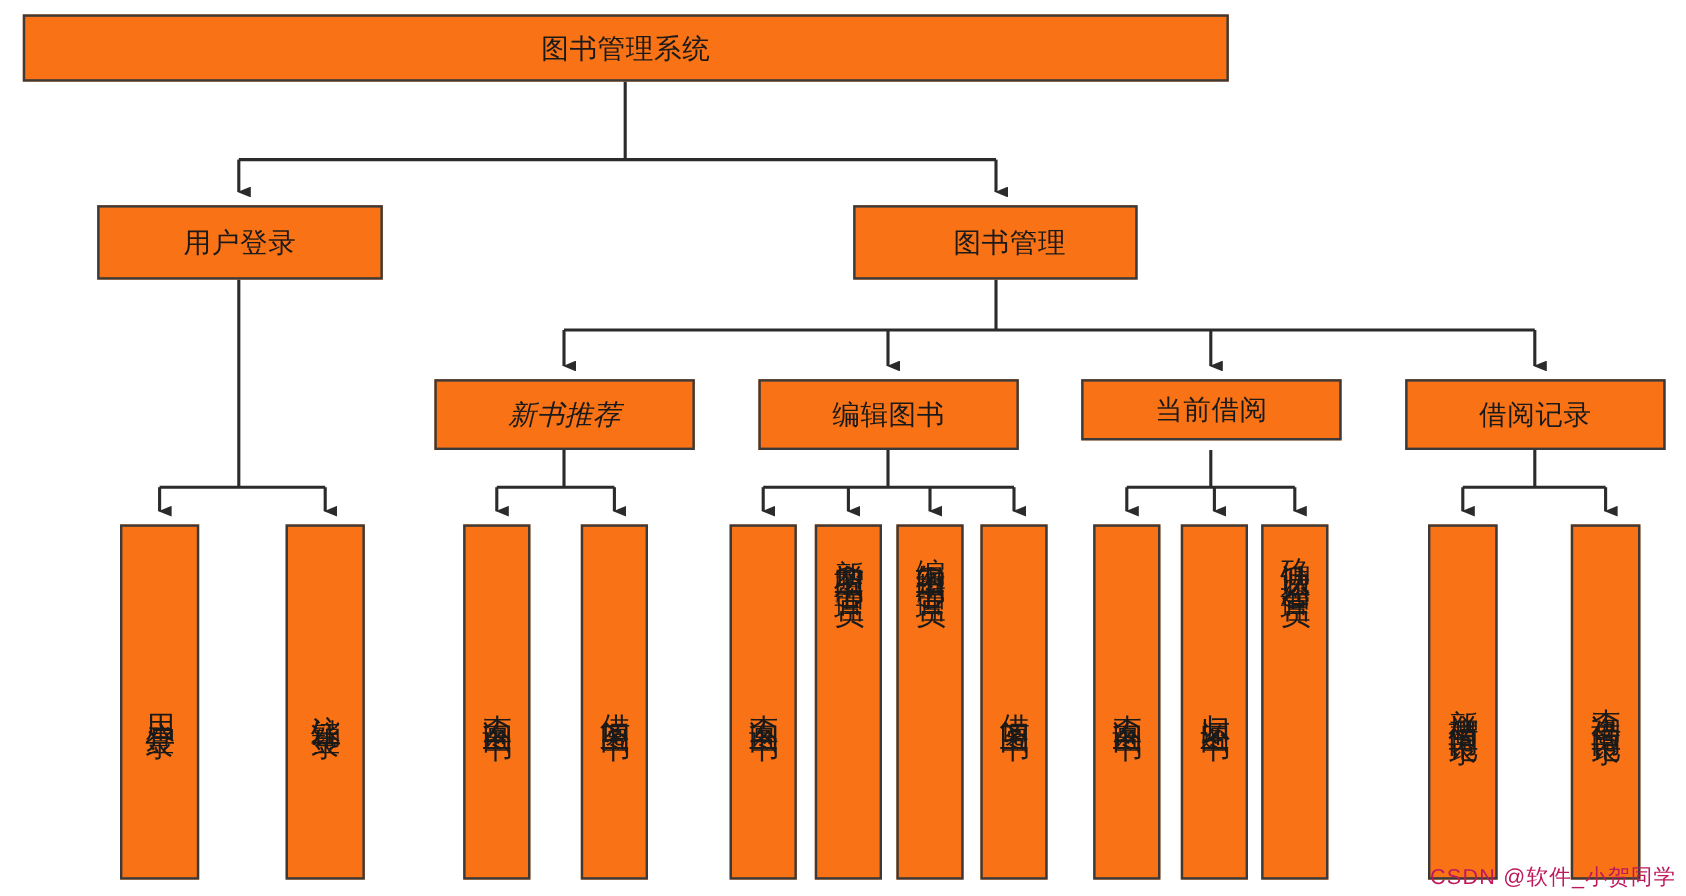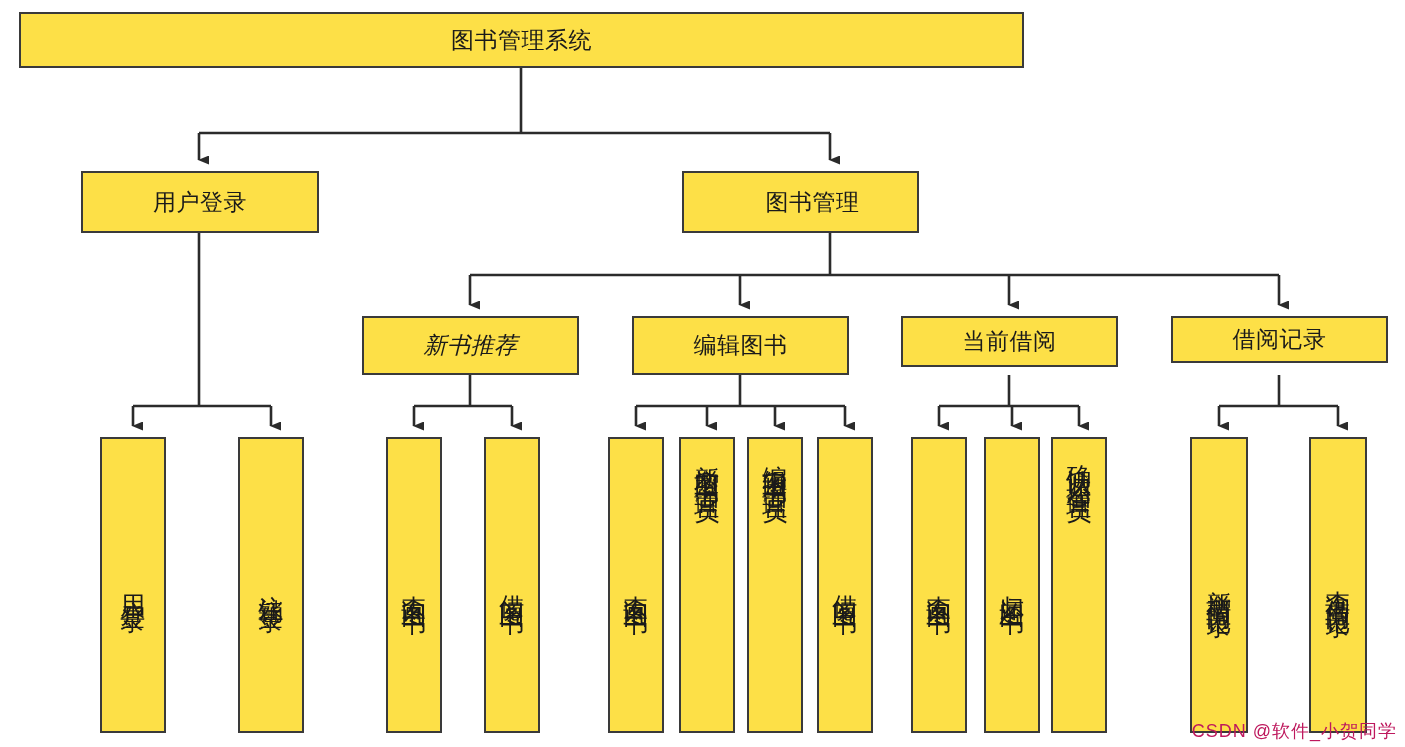--- a/index.html
+++ b/index.html
@@ -22,21 +22,21 @@
   svg#edges {
     position: absolute;
     left: 0;
     top: 0;
     width: 1405px;
     height: 747px;
   }
   .node {
     position: absolute;
     box-sizing: border-box;
-    background: #fde047;
+    background: #f97316;
     border: 2.5px solid #3a3a3a;
     display: flex;
     align-items: center;
     justify-content: center;
     color: #1a1a1a;
   }
   .node.horiz {
     font-size: 23px;
     letter-spacing: 0.5px;
   }
@@ -124,34 +124,34 @@
     </g>
   </svg>
 
   <div class="node horiz" style="left:19px; top:12px; width:1005px; height:56px;">
     <span>图书管理系统</span>
   </div>
 
   <div class="node horiz" style="left:81px; top:171px; width:238px; height:62px;">
     <span>用户登录</span>
   </div>
-  <div class="node horiz" style="left:682px; top:171px; width:237px; height:62px;padding-left:24px;">
+  <div class="node horiz" style="left:711px; top:171px; width:237px; height:62px;padding-left:24px;">
     <span>图书管理</span>
   </div>
 
   <div class="node horiz" style="left:362px; top:316px; width:217px; height:59px;font-style:italic;">
     <span>新书推荐</span>
   </div>
   <div class="node horiz" style="left:632px; top:316px; width:217px; height:59px;">
     <span>编辑图书</span>
   </div>
   <div class="node horiz" style="left:901px; top:316px; width:217px; height:51px;">
     <span>当前借阅</span>
   </div>
-  <div class="node horiz" style="left:1171px; top:316px; width:217px; height:47px;">
+  <div class="node horiz" style="left:1171px; top:316px; width:217px; height:59px;">
     <span>借阅记录</span>
   </div>
 
   <div class="node vert centered" style="left:100px; top:437px; width:66px; height:296px;">
     <span class="vlabel">用户登录</span>
   </div>
   <div class="node vert centered" style="left:238px; top:437px; width:66px; height:296px;">
     <span class="vlabel">注销登录</span>
   </div>
 

